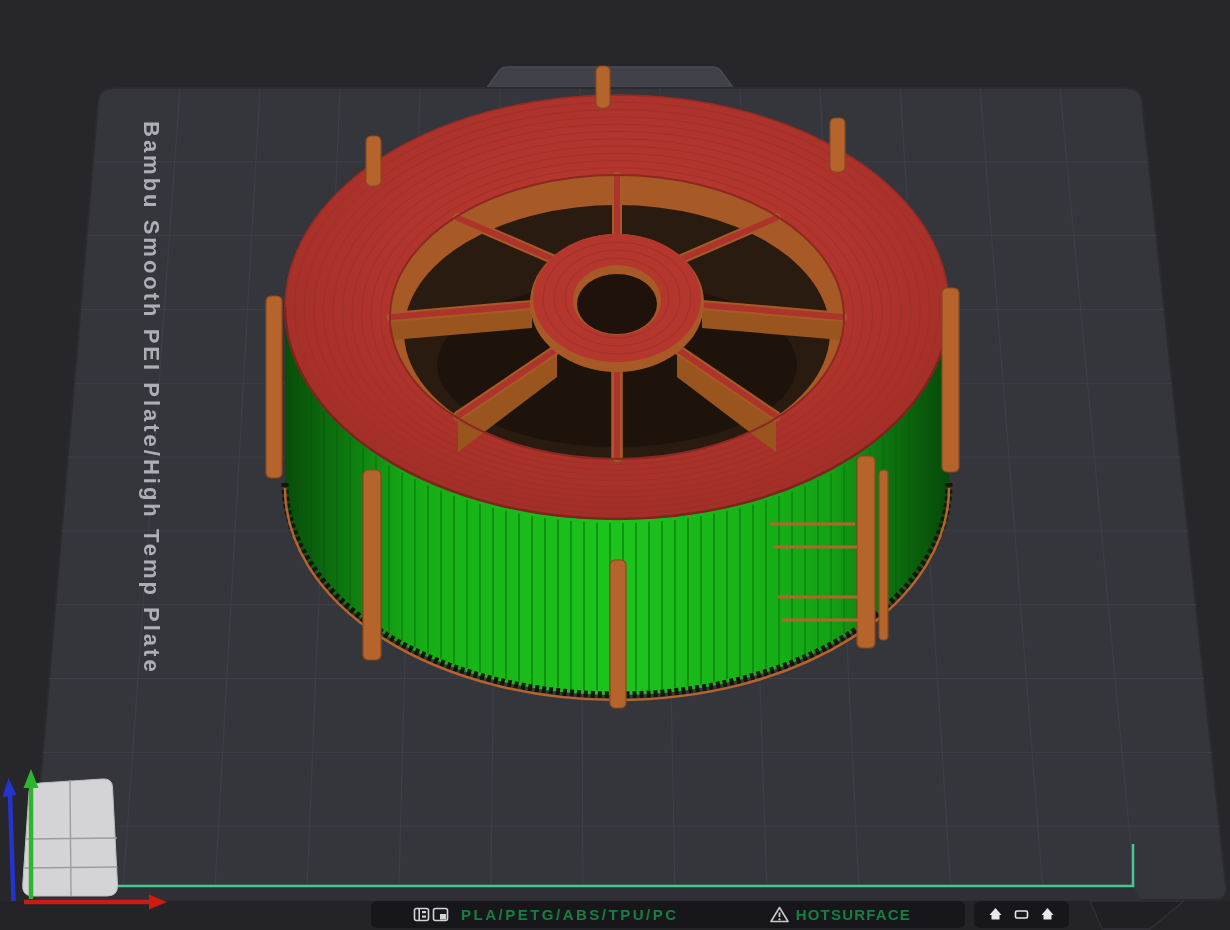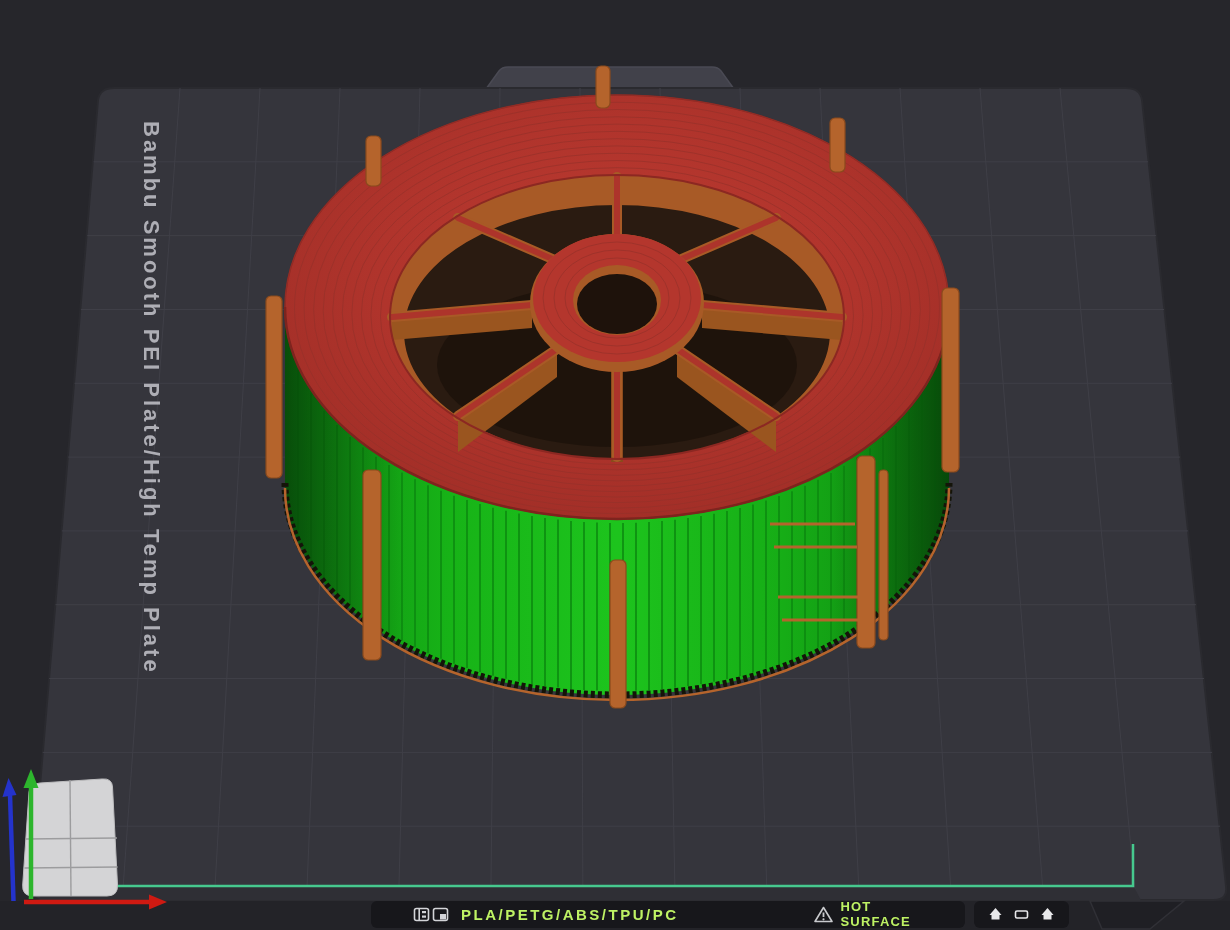--- a/index.html
+++ b/index.html
@@ -13,26 +13,26 @@
   .plate-label{
     position:absolute;left:138px;top:121px;
     writing-mode:vertical-rl;text-orientation:mixed;
     font-weight:700;font-size:22px;letter-spacing:3px;
     color:#b9b9c0;opacity:.92;white-space:nowrap;pointer-events:none;
   }
   .bottom-bar{
     position:absolute;left:371px;top:901px;width:594px;height:27px;
     background:#17171b;border-radius:6px;
     display:flex;align-items:center;gap:2px;
-    padding:0 16px 0 42px;box-sizing:border-box;color:#bef264;
+    padding:0 16px 0 42px;box-sizing:border-box;color:#15803d;
   }
   .materials{font-size:15px;font-weight:700;letter-spacing:2.5px;margin-left:10px;white-space:nowrap;}
   .spacer{flex:1;}
   .warn{display:flex;align-items:center;gap:7px;margin-right:38px;}
-  .warn-text{display:flex;flex-direction:column;font-size:13px;font-weight:700;letter-spacing:1.2px;line-height:1.15;}
+  .warn-text{display:flex;flex-direction:row;font-size:15px;font-weight:700;letter-spacing:1.2px;line-height:1.15;}
   .clips-bar{
     position:absolute;left:974px;top:901px;width:95px;height:27px;
     background:#17171b;border-radius:6px;
     display:flex;align-items:center;justify-content:center;gap:11px;
   }
   .icon{display:block;}
 </style>
 </head>
 <body>
 

